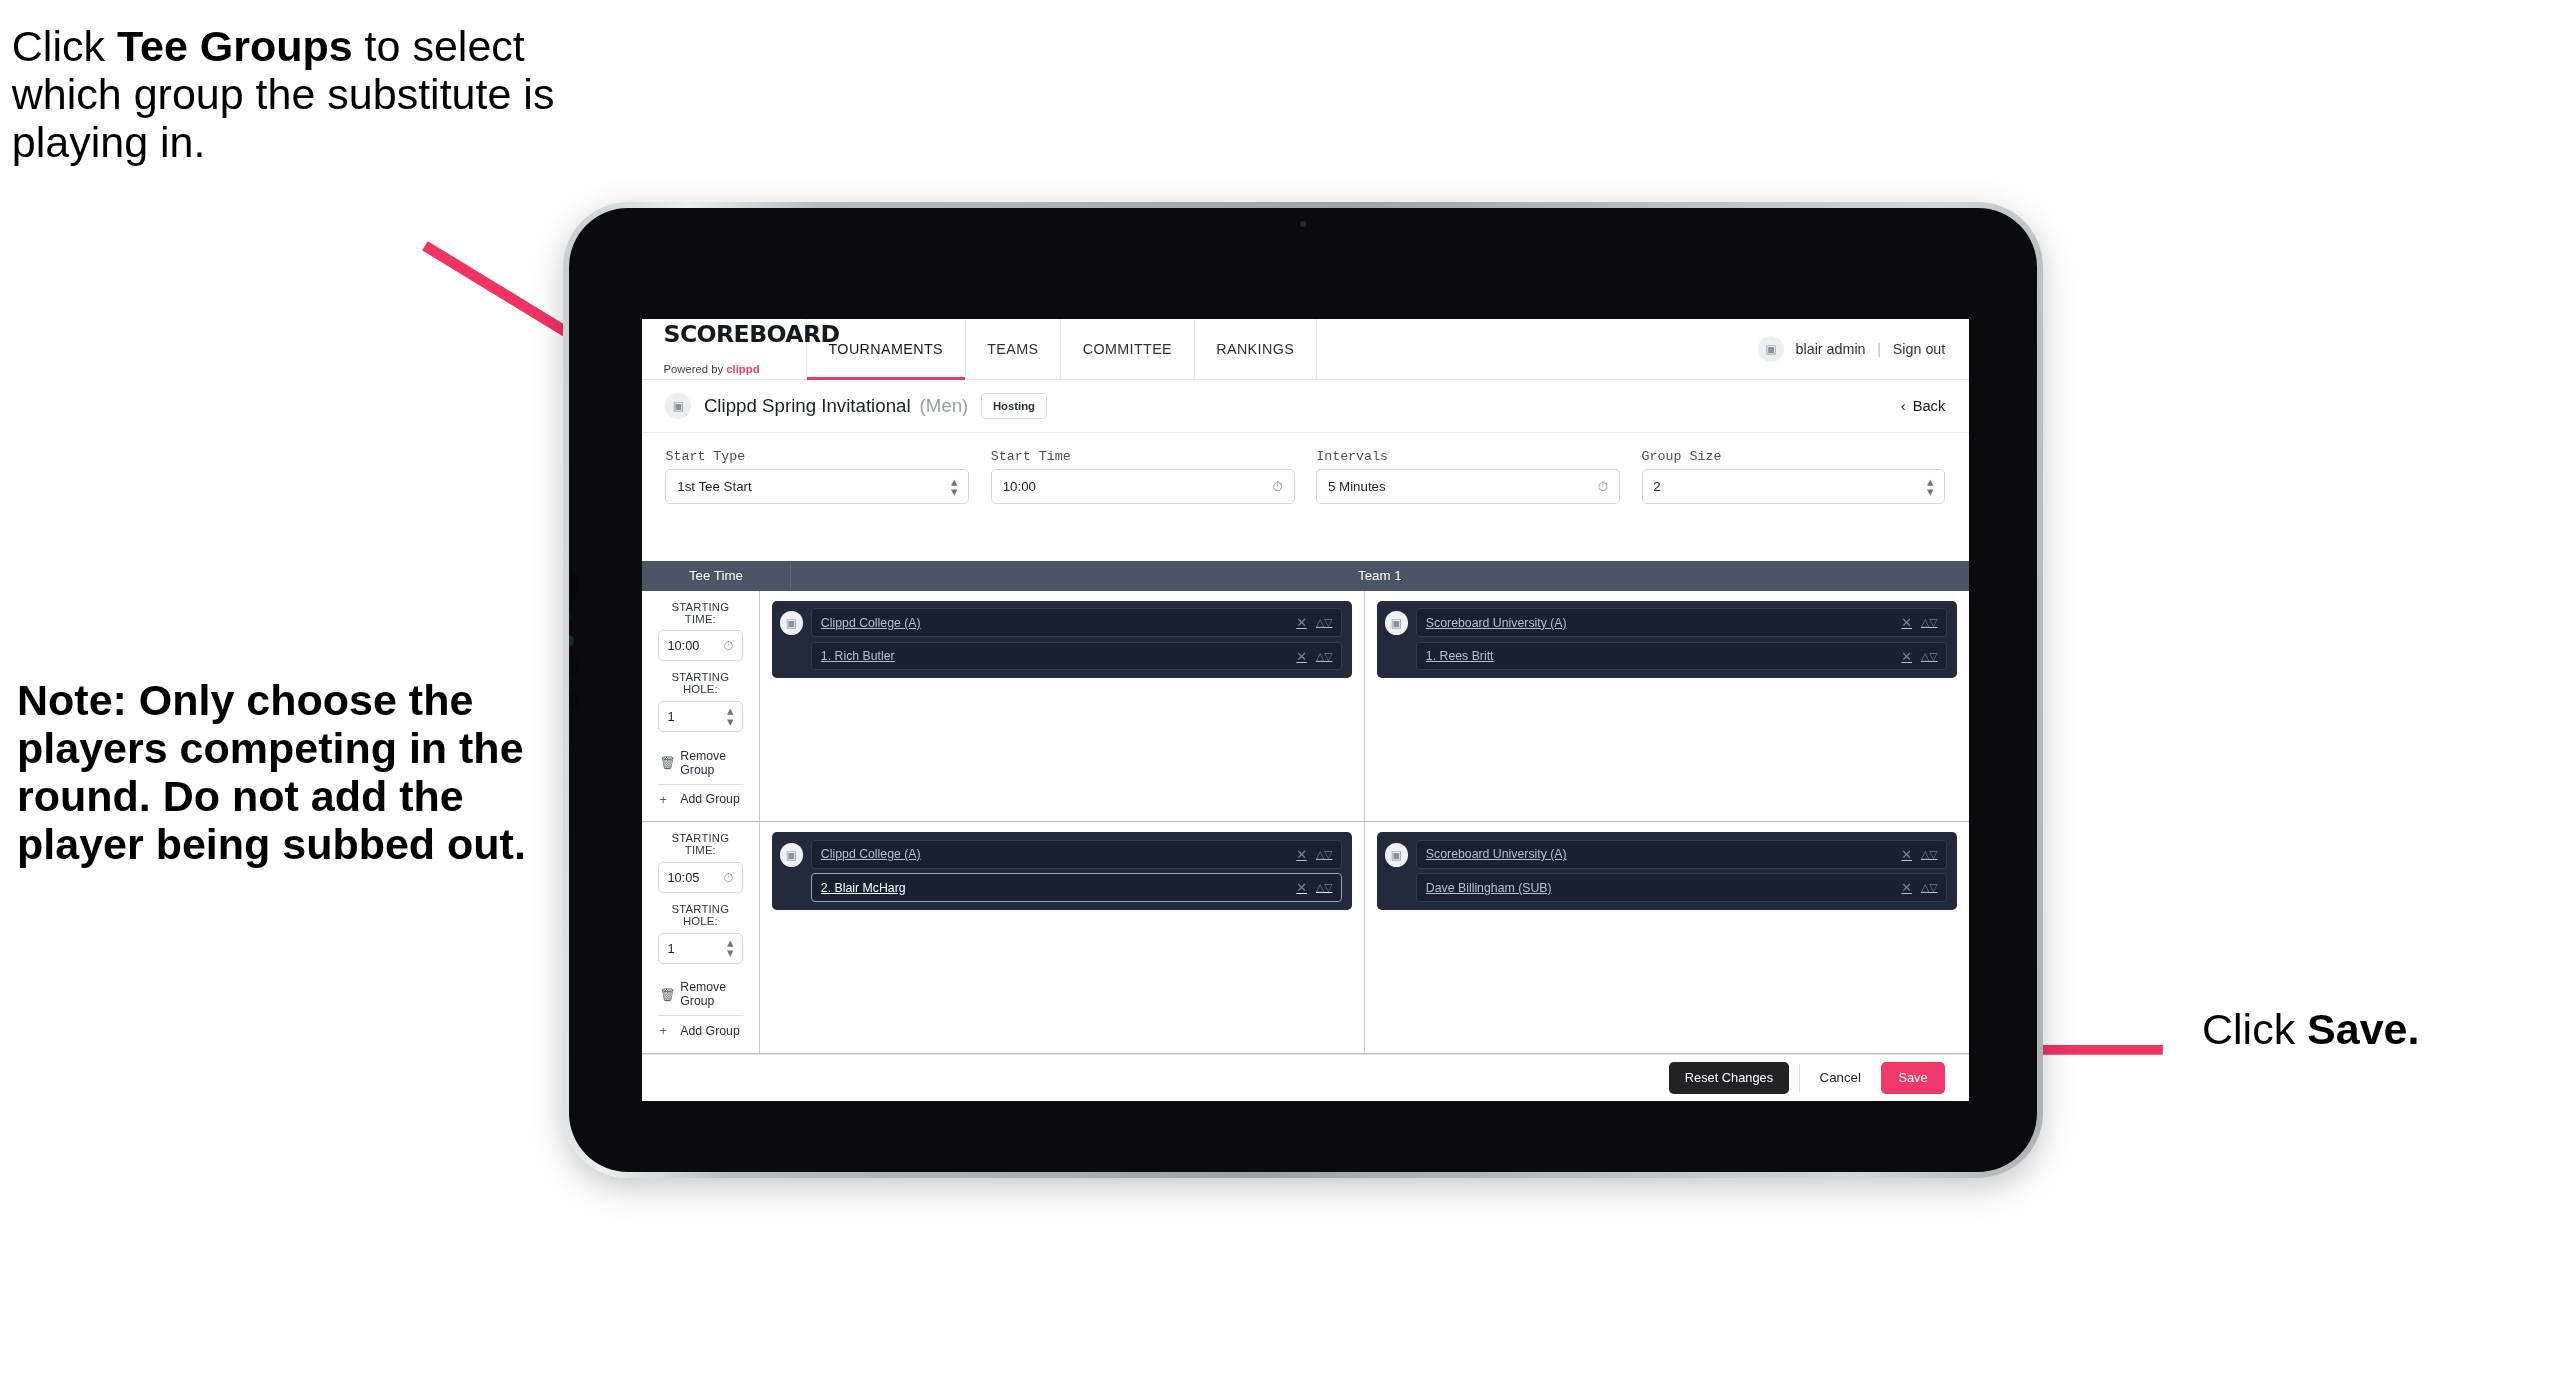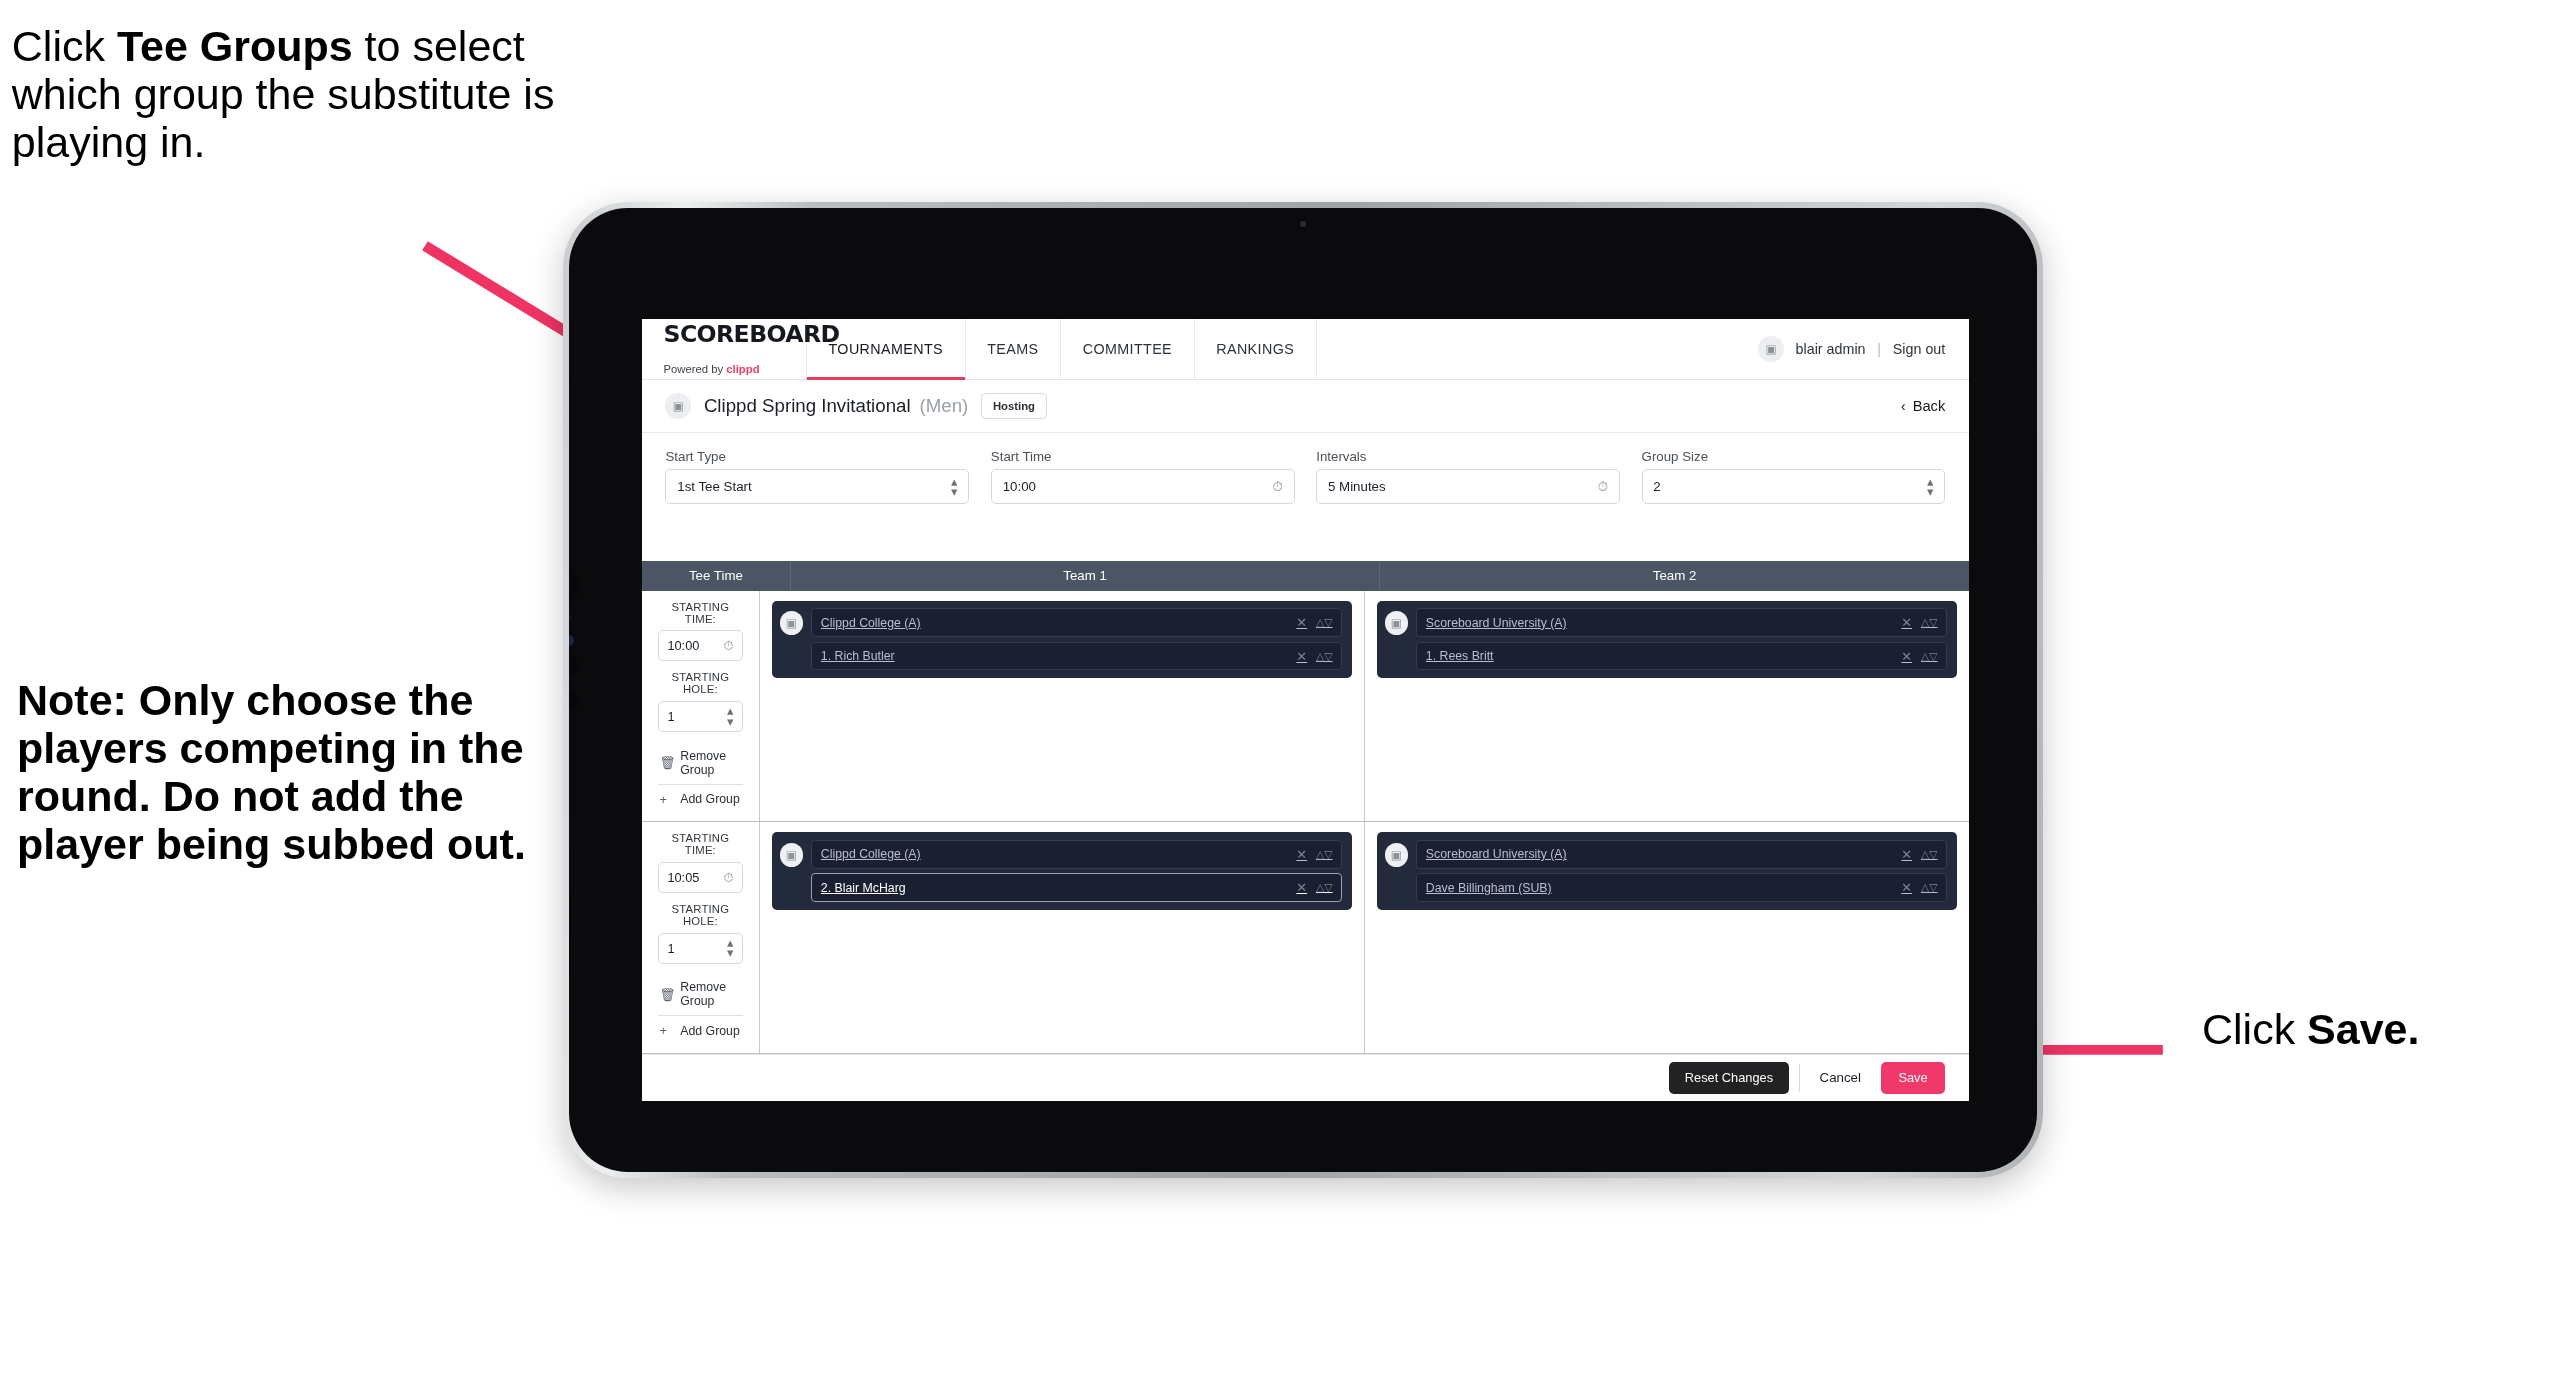--- a/index.html
+++ b/index.html
@@ -127,21 +127,21 @@
     margin-left: auto; display: flex; align-items: center; gap: 6.9px;
     font-size: 14.7px; color: #15181f; cursor: pointer;
   }
 
   
   #controls {
     display: flex; gap: 21.6px; padding: 15.7px 23.6px 13.8px 23.6px;
     background: #fff;
   }
   .field { flex: 1; display: flex; flex-direction: column; gap: 5.9px; }
-  .field-label { font-size: 13.3px; color: #4b5159; }
+  .field-label { font-size: 13.3px; color: #4b5159; font-family: Liberation Mono, monospace; }
   .field-box {
     height: 35px; border: 1px solid #d4d7dc; border-radius: 4.9px;
     background: #fff; display: flex; align-items: center;
     padding: 0 10.8px; font-size: 13.3px; color: #1b1f28;
     cursor: pointer;
   }
   .field-box .val { flex: 1; }
   .stepper { color: #6d737c; font-size: 12.8px; line-height: .8; display:flex; flex-direction:column; }
   .clock { color: #8a9099; }
 
@@ -328,21 +328,20 @@
             <span class="val">2</span>
             <span class="stepper">▴<br>▾</span>
           </div>
         </div>
       </div>
 
       <div id="table">
         <div id="thead">
           <div class="th tee">Tee Time</div>
           <div class="th team">Team 1</div>
-          <div class="th team">Team 2</div>
         </div>
         <div id="tbody">
 
           <div class="grow">
             <div class="tee-cell">
               <div class="tee-lbl">STARTING TIME:</div>
               <div class="tee-box">
                 <span class="val">10:00</span>
                 <span class="clock">⏱</span>
               </div>

